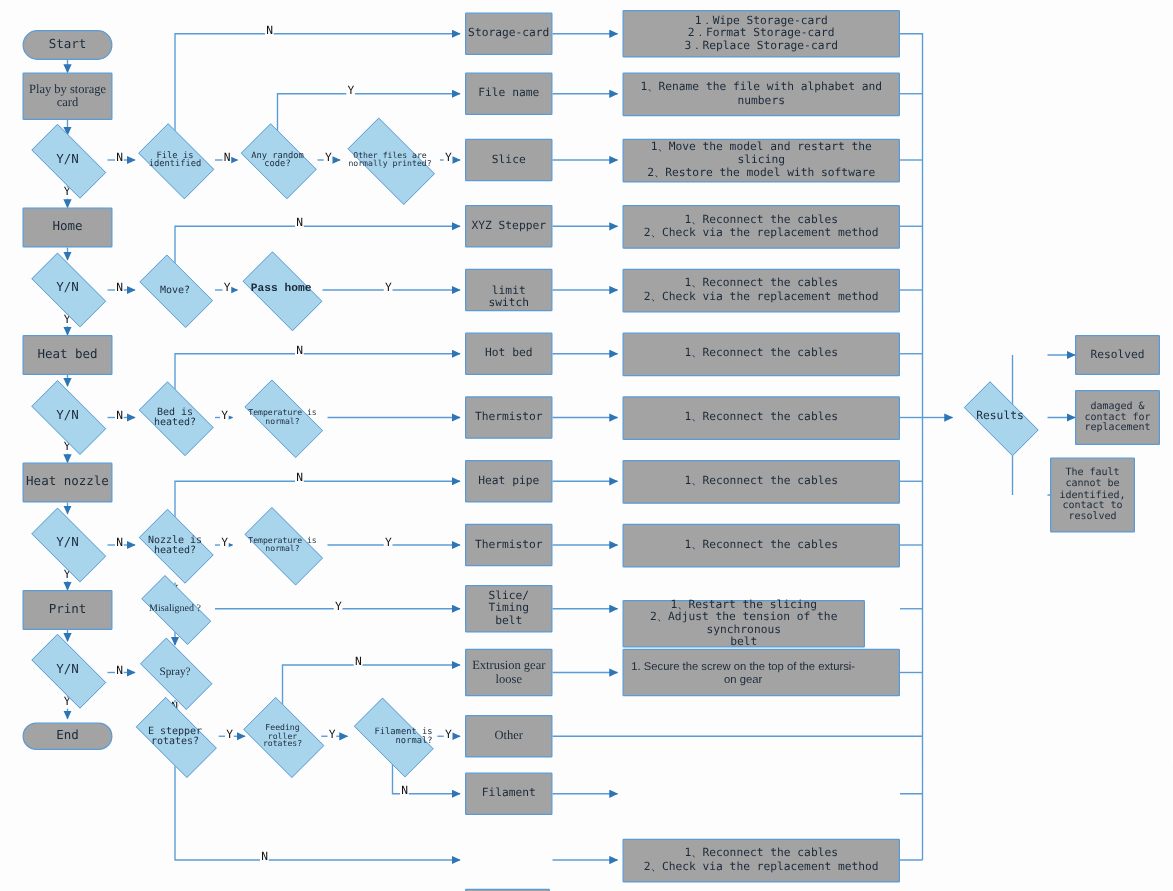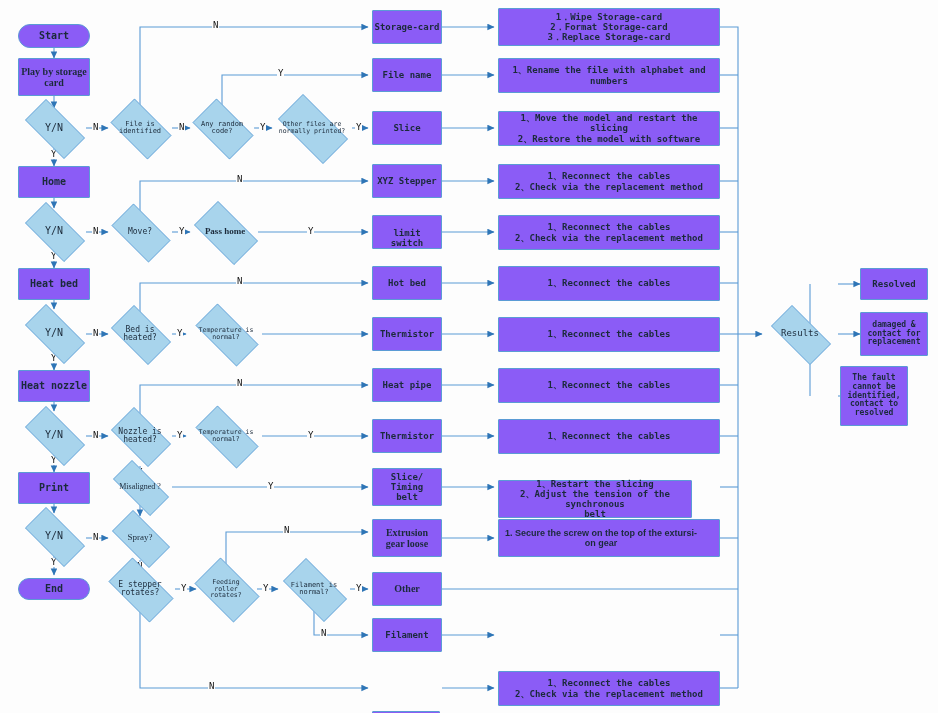--- a/index.html
+++ b/index.html
@@ -1,20 +1,20 @@
 <!DOCTYPE html>
 <html><head>
 <meta charset="utf-8">
 <style>
   html,body{margin:0;padding:0;background:#ffffff;}
   body{font-family:"DejaVu Sans Mono", monospace;}
   #stage{position:relative;width:938px;height:713px;background:#fdfdfd;overflow:hidden;}
   #wires{position:absolute;left:0;top:0;width:938px;height:713px;}
   .node{position:absolute;box-sizing:border-box;display:flex;align-items:center;justify-content:center;
-        text-align:center;color:#1b2a3a;background:#8b5cf6;border:1px solid #5b9bd5;font-weight:bold;}
+        text-align:center;color:#1b2a3a;background:#a3a3a3;border:1px solid #5b9bd5;}
   .rect{border-radius:1px;}
   .term{border-radius:14px;}
   .node span{display:block;line-height:1.12;}
   .t10{font-size:10px;}
   .t9{font-size:9px;}
   .t8{font-size:8px;}
   .t7{font-size:7px;}
   .t65{font-size:6.5px;}
   .serif{font-family:"Liberation Serif", serif;}
   .sans{font-family:"Liberation Sans", sans-serif;}
@@ -237,21 +237,21 @@
     <span class="lbl mono t65" style="width:74px;">Other files are normally printed?</span>
   </div>
 
   <div class="dia" style="left:104px;top:211px;width:72px;height:42px;">
     <i class="shape"></i>
     <span class="lbl mono t8">Move?</span>
   </div>
 
   <div class="dia" style="left:186px;top:209px;width:78px;height:46px;">
     <i class="shape"></i>
-    <span class="lbl serif t9" style="width:50px;font-weight:bold;">Pass home</span>
+    <span class="lbl serif t9" style="width:50px;font-weight:bold;font-family:Liberation Mono, monospace;">Pass home</span>
   </div>
 
   <div class="dia" style="left:104px;top:312px;width:72px;height:44px;">
     <i class="shape"></i>
     <span class="lbl mono t8" style="width:60px;">Bed is heated?</span>
   </div>
 
   <div class="dia" style="left:186px;top:313px;width:80px;height:42px;">
     <i class="shape"></i>
     <span class="lbl mono t65" style="width:66px;">Temperature is normal?</span>
@@ -280,21 +280,21 @@
   <div class="dia" style="left:100px;top:566px;width:80px;height:46px;">
     <i class="shape"></i>
     <span class="lbl mono t8" style="width:66px;">E stepper rotates?</span>
   </div>
 
   <div class="dia" style="left:188px;top:564px;width:76px;height:50px;">
     <i class="shape"></i>
     <span class="lbl mono t65" style="width:52px;">Feeding roller rotates?</span>
   </div>
 
-  <div class="dia" style="left:274px;top:567px;width:80px;height:44px;">
+  <div class="dia" style="left:274px;top:567px;width:80px;height:44px;text-align:right;">
     <i class="shape"></i>
     <span class="lbl mono t7" style="width:64px;">Filament is normal?</span>
   </div>
 
   <div class="node rect mono t9" style="left:372px;top:10px;width:70px;height:34px;">
       <span>Storage-card</span>
     </div>
   <div class="node rect mono t9" style="left:372px;top:58px;width:70px;height:34px;">
       <span>File name</span>
     </div>

